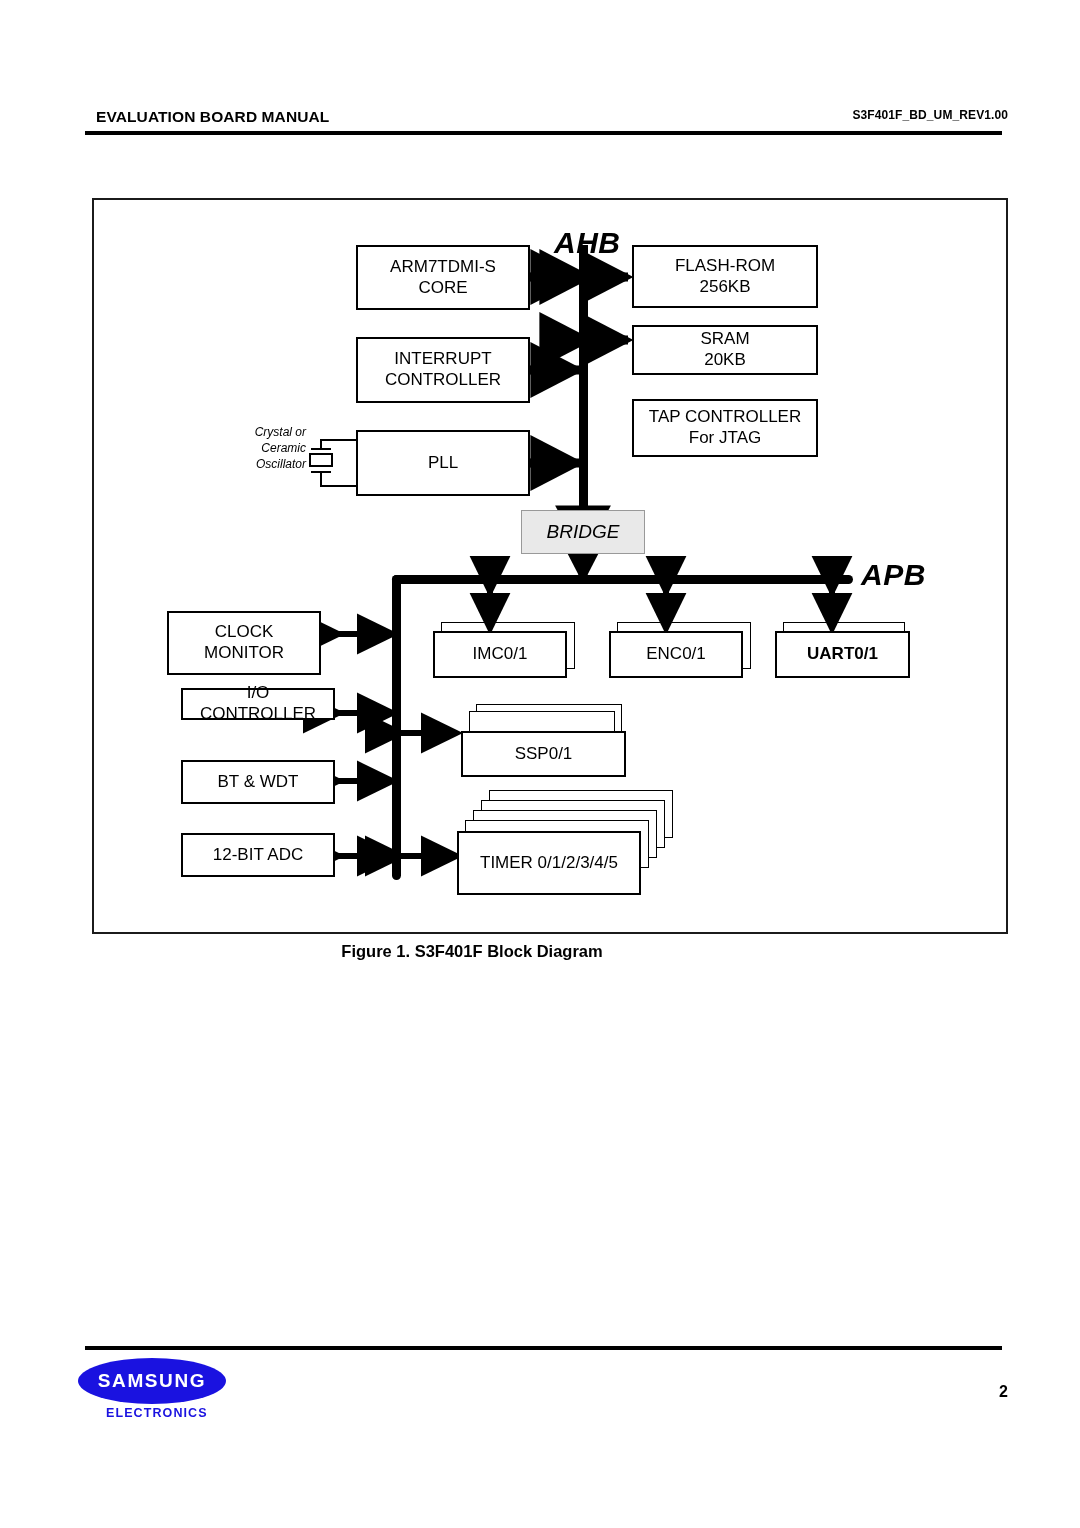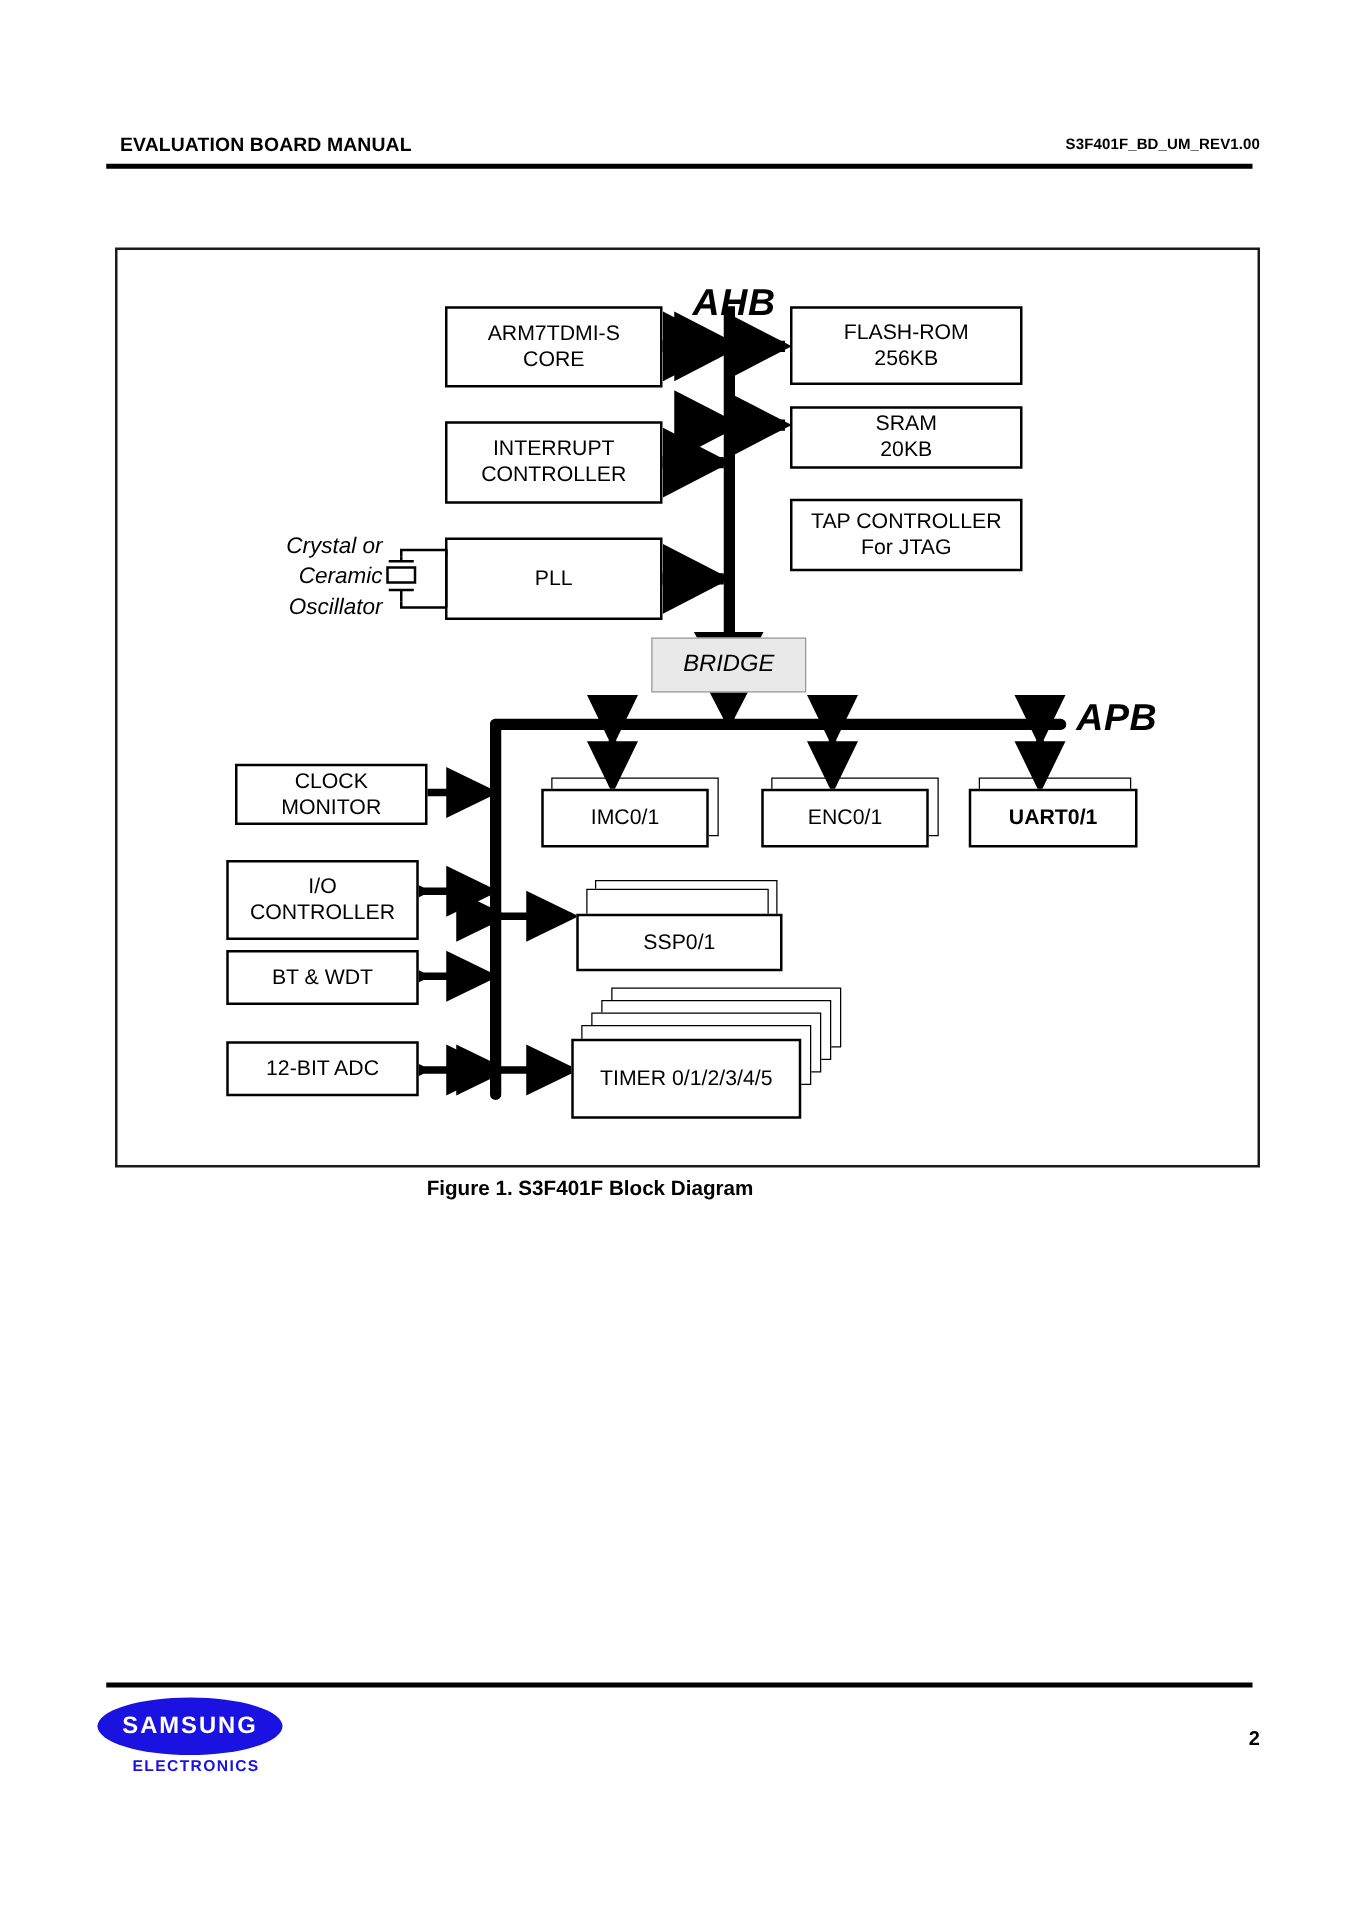--- a/index.html
+++ b/index.html
@@ -80,21 +80,21 @@
     position: absolute;
     border: 1px solid #999;
     background: #e9e9e9;
     display: flex; align-items: center; justify-content: center;
     font-style: italic; font-size: 19px; color: #000;
     z-index: 7;
   }
 
   
   .osc-label {
-    position: absolute; font-style: italic; font-size: 18px;
+    position: absolute; font-style: italic; font-size: 12px;
     color: #000; line-height: 1.35; text-align: right; z-index: 6;
   }
 
   svg.arrows { position: absolute; left: 0; top: 0; width: 1080px; height: 1528px;
                z-index: 5; pointer-events: none; }
   svg.osc { position: absolute; z-index: 6; }
 
   
   .ftr-rule {
     position: absolute; left: 85px; top: 1346px;
@@ -207,24 +207,24 @@
 
     <div class="blk" style="left:632px; top:245px; width:186px; height:63px;">FLASH-ROM
 256KB</div>
 
     <div class="blk" style="left:632px; top:325px; width:186px; height:50px;">SRAM
 20KB</div>
 
     <div class="blk" style="left:632px; top:399px; width:186px; height:58px;">TAP CONTROLLER
 For JTAG</div>
 
-    <div class="blk" style="left:188px; top:611px; width:154px; height:49px;">CLOCK
+    <div class="blk" style="left:167px; top:611px; width:154px; height:64px;">CLOCK
 MONITOR</div>
 
-    <div class="blk" style="left:181px; top:688px; width:154px; height:64px;">I/O
+    <div class="blk" style="left:181px; top:688px; width:154px; height:32px;">I/O
 CONTROLLER</div>
 
     <div class="blk" style="left:181px; top:760px; width:154px; height:44px;">BT &amp; WDT</div>
 
     <div class="blk" style="left:181px; top:833px; width:154px; height:44px;">12-BIT ADC</div>
 
     <div class="stack-back" style="left:441px; top:622px; width:134px; height:47px;"></div>
     <div class="blk" style="left:433px; top:631px; width:134px; height:47px;">IMC0/1</div>
 
     <div class="stack-back" style="left:617px; top:622px; width:134px; height:47px;"></div>

